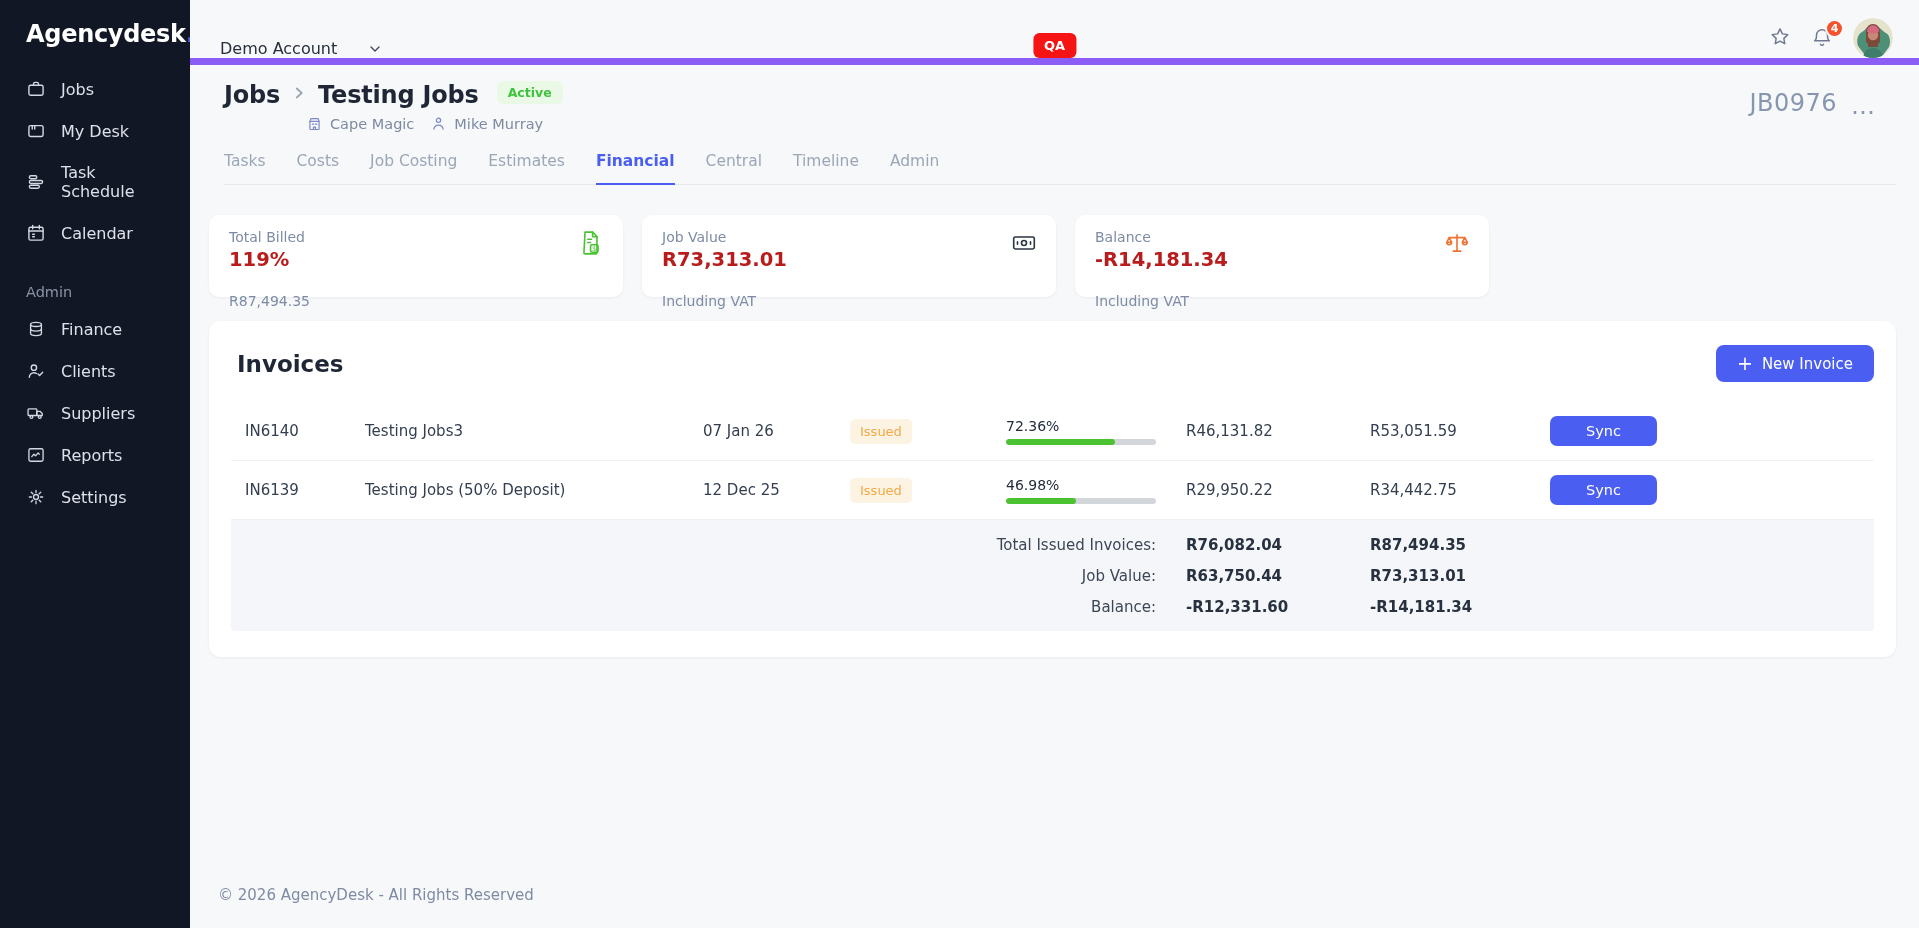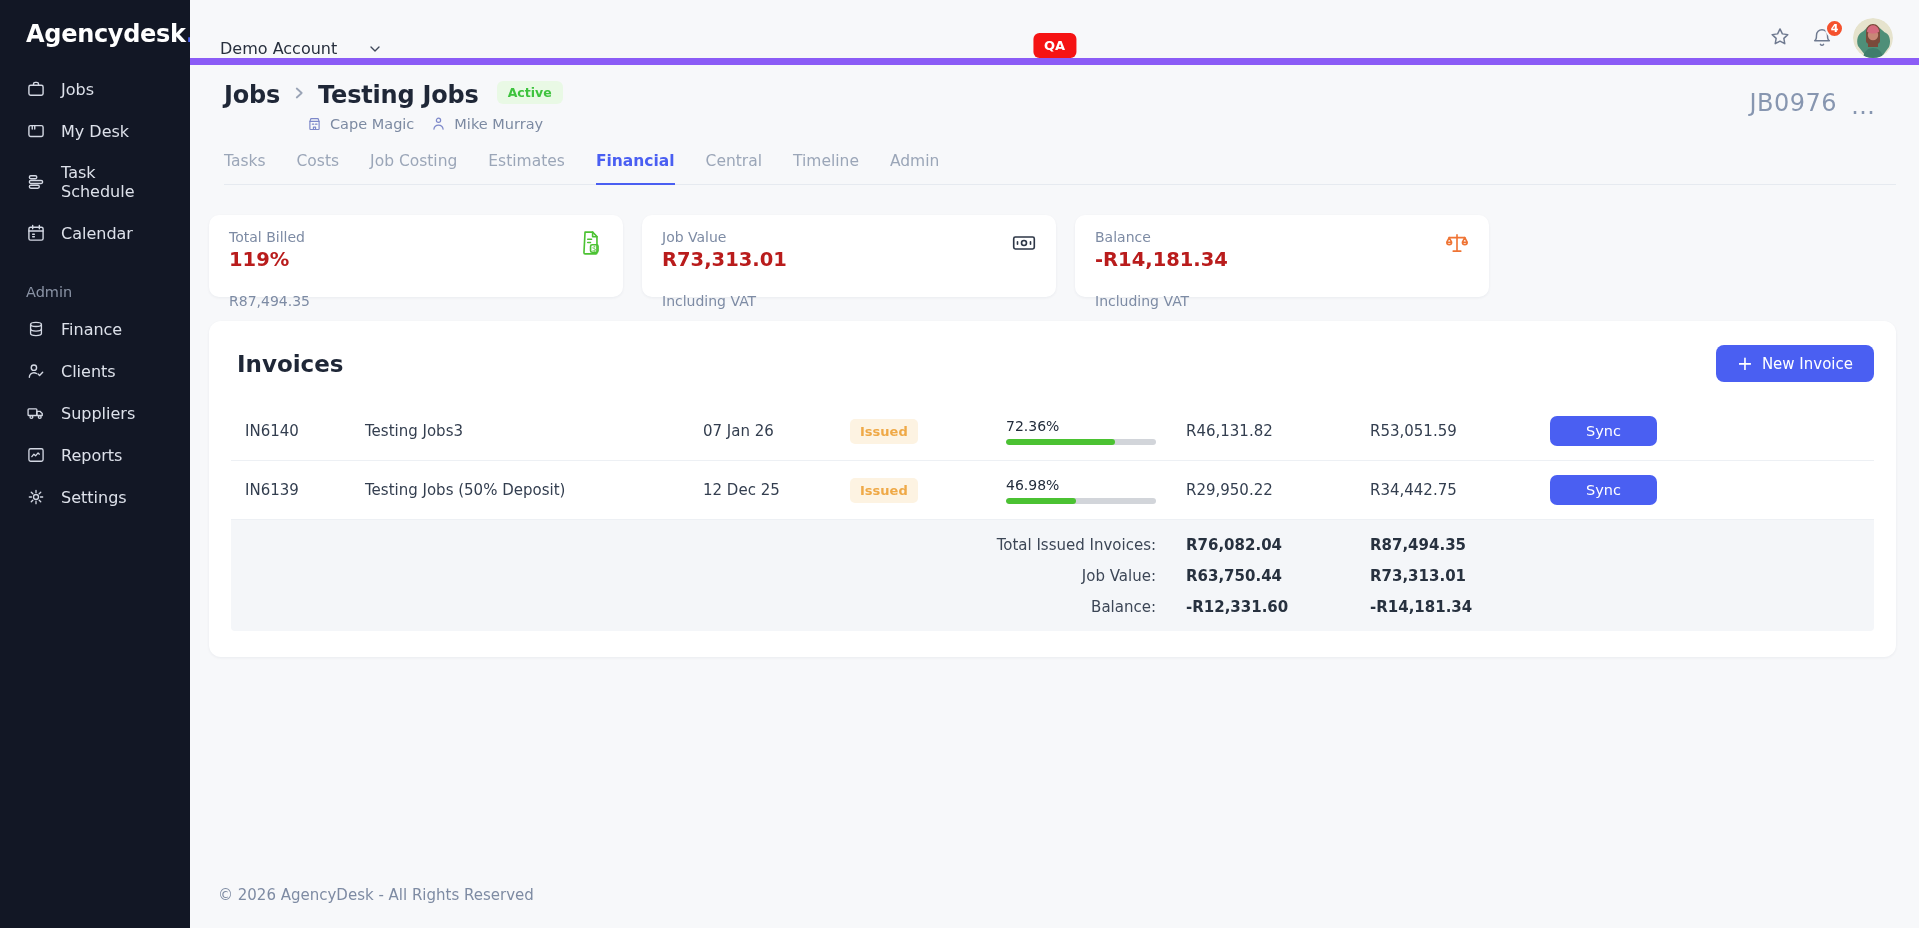--- a/index.html
+++ b/index.html
@@ -60,21 +60,21 @@
   .panel-head { display:flex; justify-content:space-between; align-items:center; padding-left:6px; }
   .panel-title { font-size:23px; font-weight:700; color:#1f2737; }
   .btn-primary { display:flex; align-items:center; gap:9px; background:#4a5ff2; color:#fff; border:none; font-family:inherit; font-size:15px; height:37px; padding:0 21px; border-radius:8px; cursor:pointer; }
   .btn-plus { font-size:19px; font-weight:400; line-height:1; }
 
   .table { margin-top:20px; }
   .trow { display:grid; grid-template-columns:134px 338px 147px 156px 180px 184px 180px 1fr; align-items:center; }
   .trow > :first-child { padding-left:14px; }
   .thead { background:#f1f4f8; height:37px; font-size:14px; color:#5c6b85; border-radius:3px; }
   .tbody-row { height:59px; border-bottom:1px solid #edf0f4; font-size:15px; color:#333e4f; cursor:pointer; }
-  .issued-badge { display:inline-block; background:#fdf3e2; color:#efa947; font-size:13px; padding:5px 10px; border-radius:5px;font-weight:bold; }
+  .issued-badge { display:inline-block; background:#fdf3e2; color:#efa947; font-size:13px; padding:5px 10px; border-radius:5px; }
   .pct-text { font-size:14px; color:#232d3c; margin-bottom:5px; }
   .progress-track { width:150px; height:6px; background:#d2d5da; border-radius:3px; overflow:hidden; }
   .progress-fill { height:100%; background:#4bc232; border-radius:3px; }
   .btn-sync { width:107px; height:30px; background:#4a5ff2; color:#fff; border:none; font-family:inherit; font-size:14.5px; border-radius:7px; cursor:pointer; }
 
   .totals { background:#f4f6f9; padding:9px 0; border-radius:0 0 4px 4px; }
   .totals .trow { height:31px; }
   .totals-label { grid-column:1 / 6; text-align:right; padding-right:30px; font-size:15px; color:#3c4656; }
   .totals-val { font-size:15px; font-weight:700; color:#27313f; }
 

